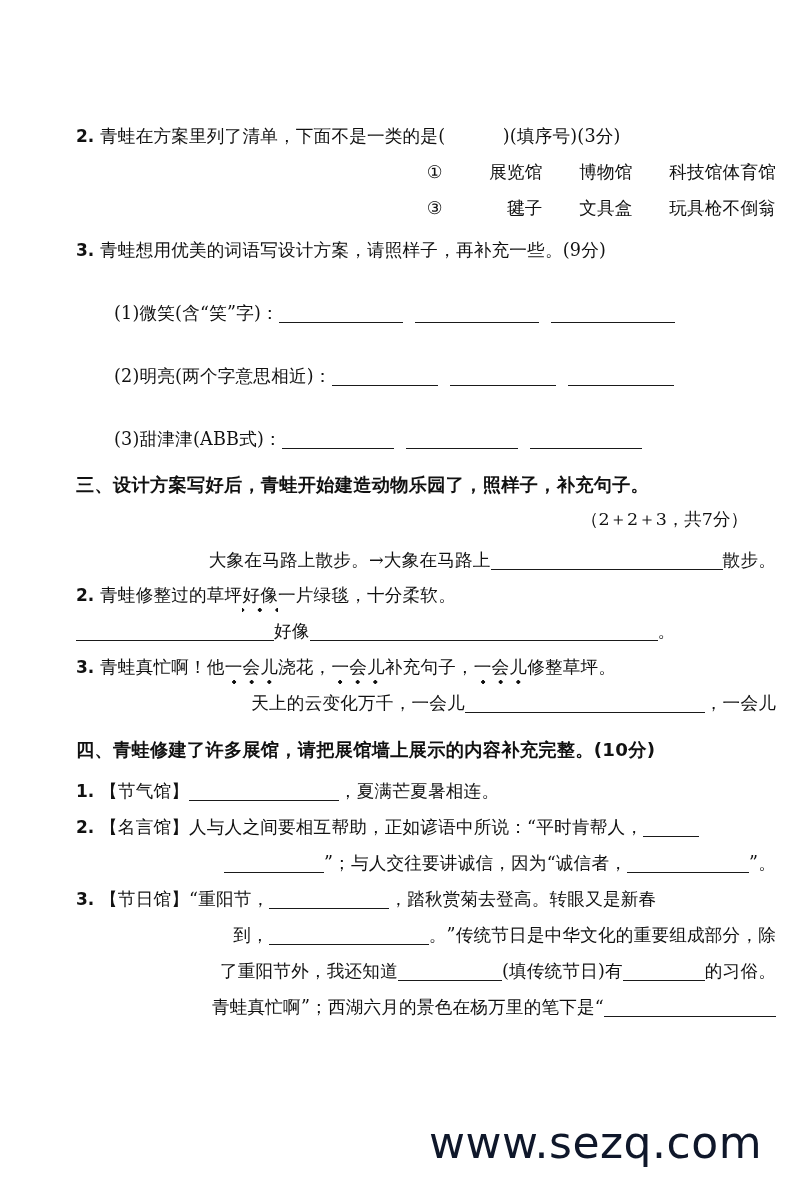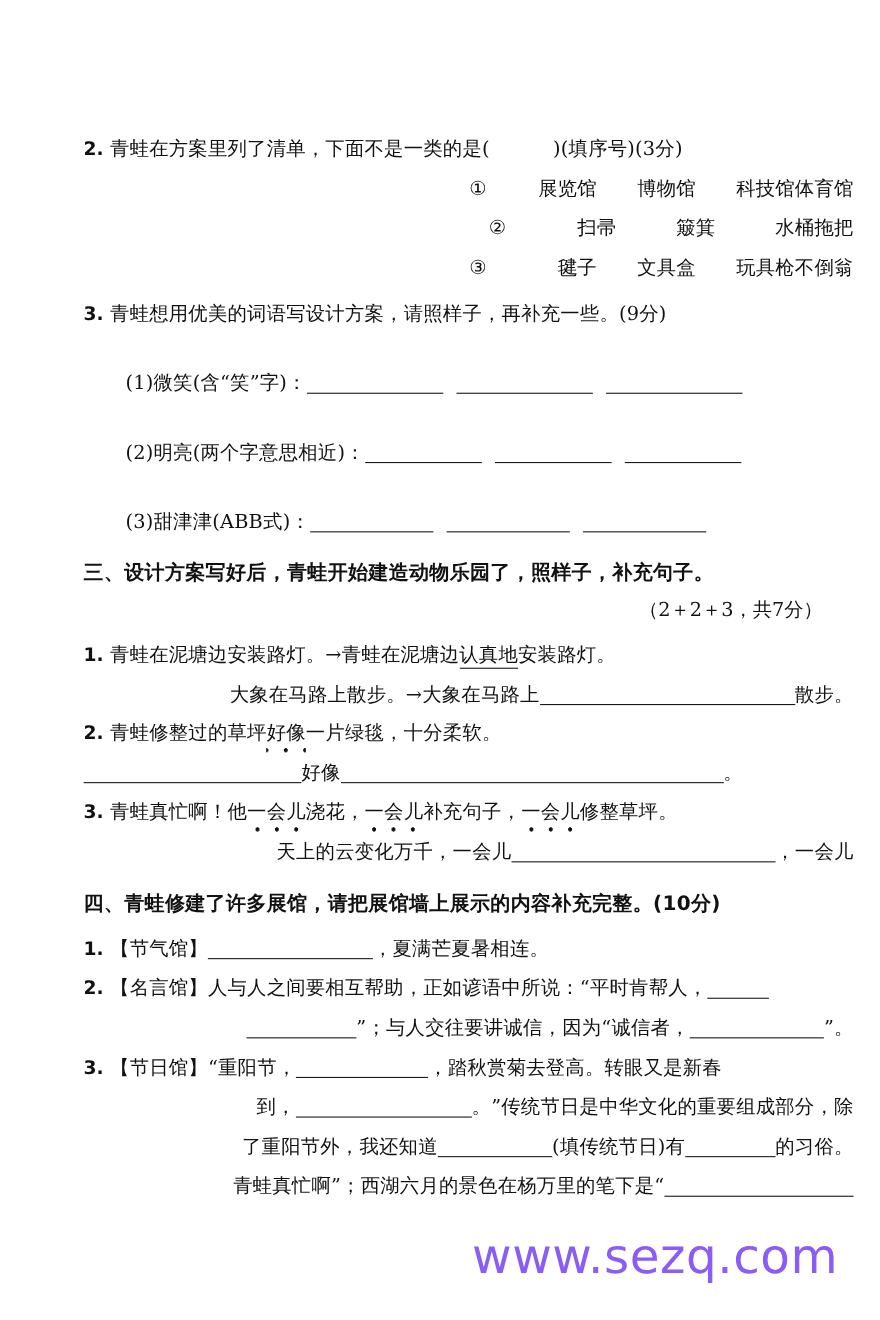--- a/index.html
+++ b/index.html
@@ -104,21 +104,21 @@
   .opt-col { display: inline-block; }
 
   
   #watermark {
     position: absolute;
     right: 38px;
     bottom: 32px;
     font-family: "DejaVu Sans", "Liberation Sans", sans-serif;
     font-size: 44px;
     letter-spacing: .5px;
-    color: #8b5cf6;
+    color: #0f172a;
     user-select: none;
     margin-left: 16px;
   }
 
   .gap-sm { height: 6px; }
   .gap-md { height: 11px; }
 </style>
 </head>
 <body>
 
@@ -129,23 +129,20 @@
       <span class="num">2.</span>
       <span class="cn">青蛙在方案里列了清单，下面不是一类的是(</span>
       <span style="display:inline-block;width:46px"></span>
       <span class="cn">)(填序号)(3分)</span>
     </div>
 
     <div class="line lvl1">
       <span class="cn">①</span><span class="cn opt-col" style="width:100px">展览馆</span><span class="cn opt-col" style="width:90px">博物馆</span><span class="cn opt-col" style="width:90px">科技馆</span><span class="cn opt-col">体育馆</span>
     </div>
 
-    <div class="line lvl1">
-      <span class="cn">②</span><span class="cn opt-col" style="width:100px">扫帚</span><span class="cn opt-col" style="width:90px">簸箕</span><span class="cn opt-col" style="width:90px">水桶</span><span class="cn opt-col">拖把</span>
-    </div>
 
     <div class="line lvl1">
       <span class="cn">③</span><span class="cn opt-col" style="width:100px">毽子</span><span class="cn opt-col" style="width:90px">文具盒</span><span class="cn opt-col" style="width:90px">玩具枪</span><span class="cn opt-col">不倒翁</span>
     </div>
 
     <div class="gap-sm"></div>
 
     <div class="line lvl0">
       <span class="num">3.</span>
       <span class="cn">青蛙想用优美的词语写设计方案，请照样子，再补充一些。(9分)</span>
@@ -163,24 +160,20 @@
       <span class="cn">(3)</span><span class="cn">甜津津(ABB式)：</span><span class="blank" style="width:112px"></span><span style="display:inline-block;width:12px"></span><span class="blank" style="width:112px"></span><span style="display:inline-block;width:12px"></span><span class="blank" style="width:112px"></span>
     </div>
 
     <div class="gap-md"></div>
 
     <div class="sect-head">三、设计方案写好后，青蛙开始建造动物乐园了，照样子，补充句子。</div>
     <div class="sect-score cn">（2＋2＋3，共7分）</div>
 
     <div class="gap-sm"></div>
 
-    <div class="line lvl0">
-      <span class="num">1.</span>
-      <span class="cn">青蛙在泥塘边安装路灯。→青蛙在泥塘边</span><span class="cn uline">认真地</span><span class="cn">安装路灯。</span>
-    </div>
     <div class="line lvl1">
       <span class="cn">大象在马路上散步。→大象在马路上</span><span class="blank" style="width:232px"></span><span class="cn">散步。</span>
     </div>
 
     <div class="line lvl0" style="line-height:34px">
       <span class="num">2.</span>
       <span class="cn">青蛙修整过的草坪</span><span class="cn dotted">好像</span><span class="cn">一片绿毯，十分柔软。</span>
     </div>
     <div class="line lvl0" style="line-height:38px">
       <span class="blank" style="width:198px"></span><span class="cn">好像</span><span class="blank" style="width:348px"></span><span class="cn">。</span>

